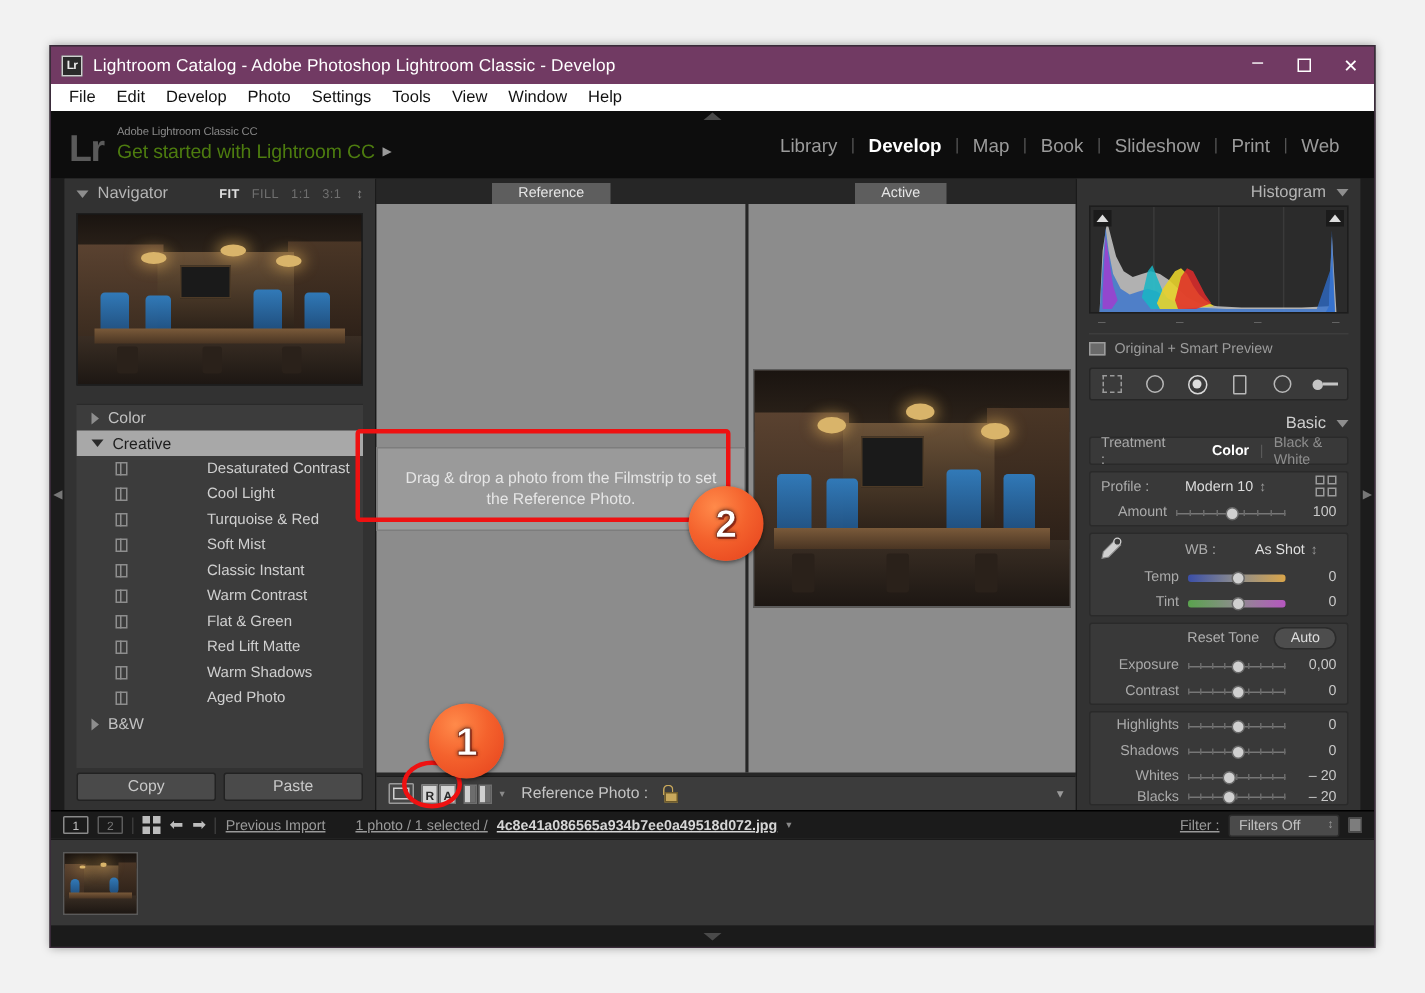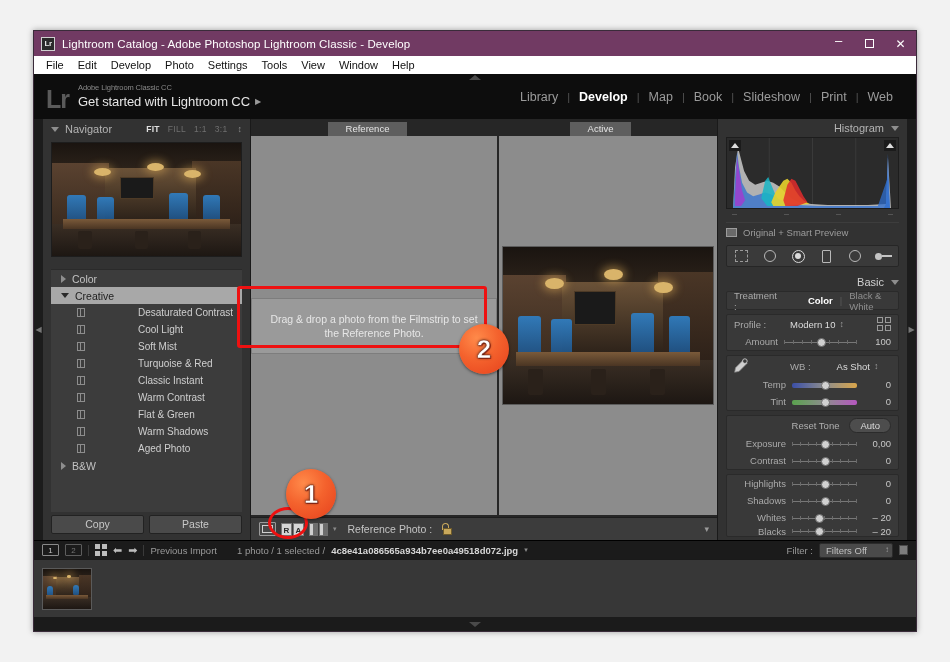--- a/index.html
+++ b/index.html
@@ -67,21 +67,21 @@
     border-left: 6px solid transparent; border-right: 6px solid transparent;
     border-bottom: 5px solid #4a4a4a;
   }
   .identity { display: flex; align-items: flex-end; margin-left: 12px; }
   .lr-logo {
     font-size: 25px; color: #5a5a5a; font-weight: bold;
     letter-spacing: -1px; line-height: 24px; margin-right: 9px;
   }
   .ident-lines { display: flex; flex-direction: column; padding-bottom: 1px; }
   .ident-small { font-size: 7.5px; color: #8a8a8a; letter-spacing: -.1px; }
-  .ident-big { font-size: 13px; color: #e5e5e5; letter-spacing: -.1px; }
+  .ident-big { font-size: 13px; color: #4d7c0f; letter-spacing: -.1px; }
   .ident-arrow {
     display: inline-block; margin-left: 5px;
     color: #9a9a9a; font-size: 8px; vertical-align: middle;
   }
   .modules { margin-left: auto; margin-right: 14px; display: flex; align-items: center; }
   .module {
     font-size: 12.5px; color: #9b9b9b; padding: 0 9px;
   }
   .module.active { color: #fff; font-weight: bold; }
   .mod-sep { color: #545454; font-size: 11px; }
@@ -304,21 +304,21 @@
   }
   .mon {
     width: 17px; height: 12px; border: 1px solid #8a8a8a; border-radius: 1px;
     font-size: 8px; color: #c0c0c0; text-align: center; line-height: 11px;
   }
   .mon.dim { color: #767676; border-color: #5d5d5d; }
   .fs-sep { width: 1px; height: 11px; background: #3a3a3a; }
   .gridicon { display: grid; grid-template-columns: 5px 5px; grid-gap: 2px; }
   .gridicon i { width: 5px; height: 5px; background: #bdbdbd; display: block; }
   .arrow-l, .arrow-r { color: #bdbdbd; font-size: 11px; line-height: 11px; }
-  .fs-text { font-size: 9.5px; color: #9a9a9a; }
+  .fs-text { font-size: 9.5px; color: #9a9a9a; text-decoration: underline; }
   .fs-text.b { color: #d6d6d6; font-weight: bold; }
   .fs-right { margin-left: auto; display: flex; align-items: center; gap: 6px; }
   .filter-select {
     background: #4a4a4a; border: 1px solid #2b2b2b; border-radius: 2px;
     font-size: 9.5px; color: #c0c0c0; padding: 1px 18px 1px 6px;
     position: relative; min-width: 74px;
   }
   .fsel-caret { position: absolute; right: 3px; top: 1px; color: #9a9a9a; font-size: 8px; }
   .fs-sq { width: 9px; height: 10px; background: #7d7d7d; border: 1px solid #4a4a4a; }
   .filmstrip {
@@ -483,37 +483,41 @@
             <div class="preset-row">
                 <span class="preset-icon"></span>
                 <span>Desaturated Contrast</span>
               </div>
             <div class="preset-row">
                 <span class="preset-icon"></span>
                 <span>Cool Light</span>
               </div>
             <div class="preset-row">
                 <span class="preset-icon"></span>
-                <span>Soft Mist</span>
+                <span>Turquoise &amp; Red</span>
               </div>
             <div class="preset-row">
                 <span class="preset-icon"></span>
-                <span>Turquoise &amp; Red</span>
+                <span>Soft Mist</span>
               </div>
             <div class="preset-row">
                 <span class="preset-icon"></span>
                 <span>Classic Instant</span>
               </div>
             <div class="preset-row">
                 <span class="preset-icon"></span>
                 <span>Warm Contrast</span>
               </div>
             <div class="preset-row">
                 <span class="preset-icon"></span>
                 <span>Flat &amp; Green</span>
+              </div>
+            <div class="preset-row">
+                <span class="preset-icon"></span>
+                <span>Red Lift Matte</span>
               </div>
             <div class="preset-row">
                 <span class="preset-icon"></span>
                 <span>Warm Shadows</span>
               </div>
             <div class="preset-row">
                 <span class="preset-icon"></span>
                 <span>Aged Photo</span>
               </div>
             <div class="preset-group">

